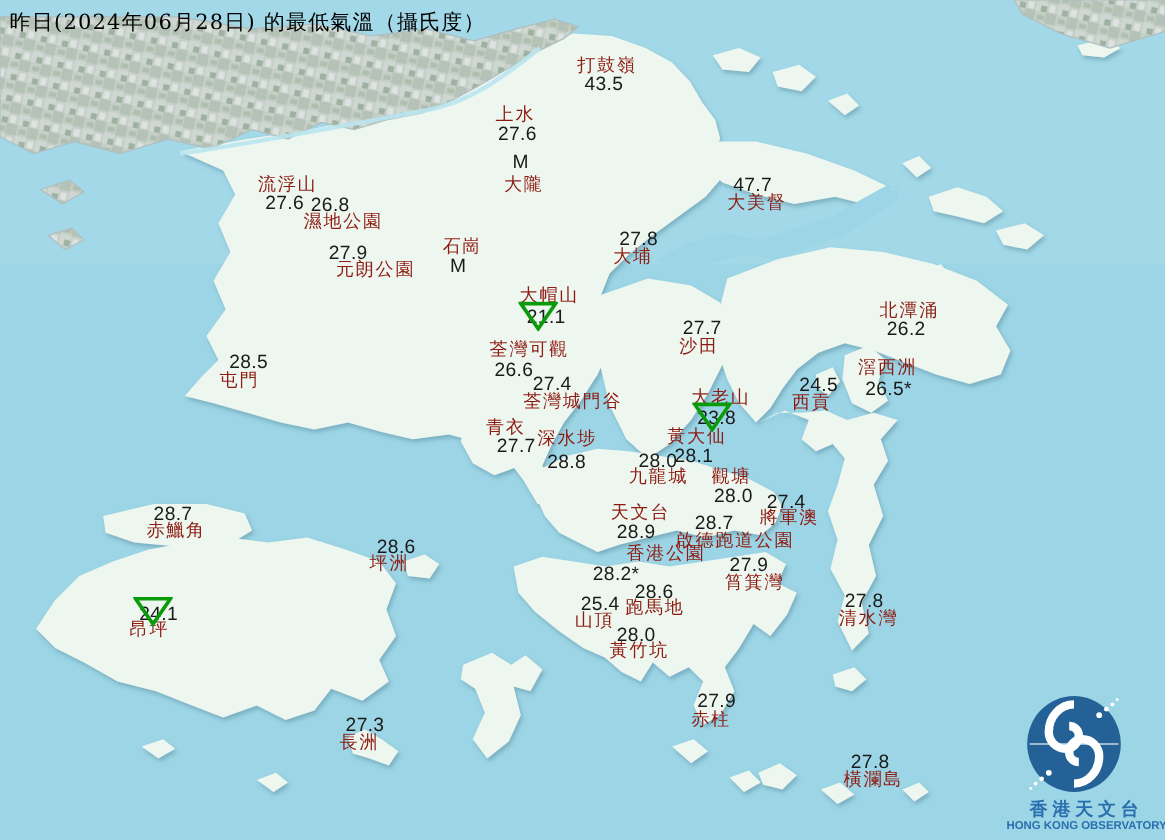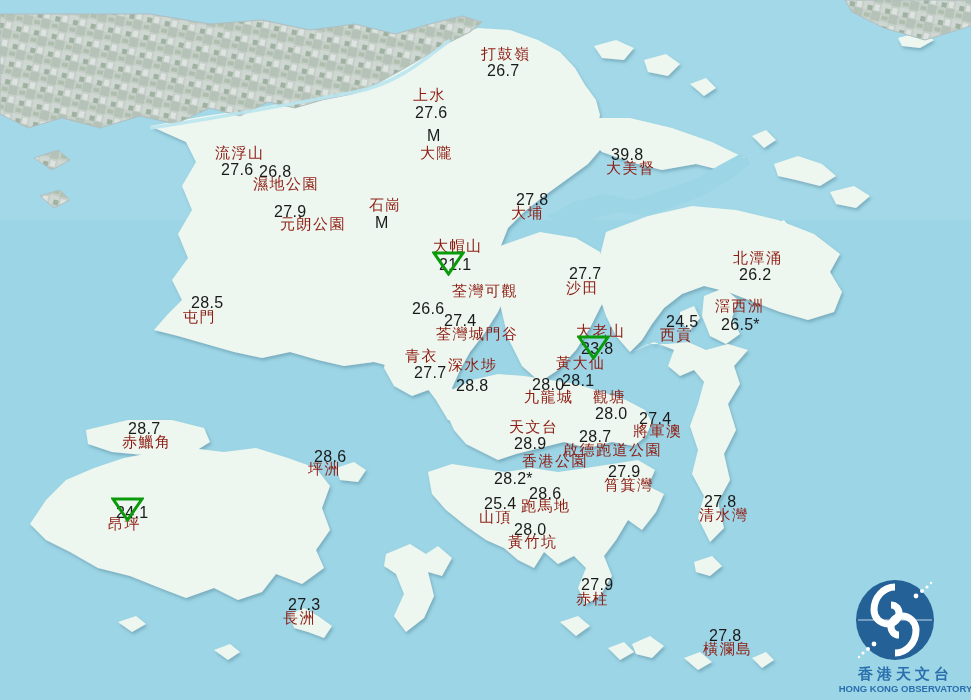--- a/index.html
+++ b/index.html
@@ -114,50 +114,51 @@
     <g fill="url(#urban)" stroke="#aebfc2" stroke-width="1">
       <path d="M0,14 L150,14 L210,24 L262,20 L310,30 L355,24 L395,34 L430,24 L462,16 L482,22 L470,32 L446,44 L422,58 L398,72 L376,84 L352,94 L322,100 L295,108 L268,102 L240,116 L210,108 L175,124 L140,116 L100,128 L62,118 L28,128 L0,114 Z"></path>
       <path d="M845,0 L971,0 L971,26 L925,40 L884,28 L852,12 Z"></path>
       <path d="M34,158 L58,150 L70,160 L52,170 Z"></path>
       <path d="M40,196 L60,190 L70,200 L54,208 Z"></path>
     </g>
 
     <path d="M150,128 C220,118 300,102 355,92 C392,85 420,64 450,40" fill="none" stroke="#b9e4ee" stroke-width="3.5" opacity=".9"></path>
   </svg>
 
+  <div class="title">昨日(2024年06月28日) 的最低氣溫（攝氏度）</div>
 
   <div id="stations">
       <span class="station-name" style="left: 481px; top: 47px;">打鼓嶺</span>
-      <span class="station-value" style="left: 487px; top: 63px;">26.7</span>
+      <span class="station-value" style="left: 487px; top: 63px;">43.5</span>
       <span class="station-name" style="left: 413px; top: 88px;">上水</span>
       <span class="station-value" style="left: 415px; top: 105px;">27.6</span>
       <span class="station-name" style="left: 420px; top: 146px;">大隴</span>
       <span class="station-value" style="left: 427px; top: 128px;">M</span>
       <span class="station-name" style="left: 215px; top: 146px;">流浮山</span>
       <span class="station-value" style="left: 221px; top: 162px;">27.6</span>
       <span class="station-name" style="left: 253px; top: 177px;">濕地公園</span>
       <span class="station-value" style="left: 259px; top: 164px;">26.8</span>
       <span class="station-name" style="left: 280px; top: 217px;">元朗公園</span>
       <span class="station-value" style="left: 274px; top: 204px;">27.9</span>
       <span class="station-name" style="left: 369px; top: 198px;">石崗</span>
       <span class="station-value" style="left: 375px; top: 215px;">M</span>
       <span class="station-name" style="left: 511px; top: 206px;">大埔</span>
       <span class="station-value" style="left: 516px; top: 192px;">27.8</span>
       <span class="station-name" style="left: 606px; top: 161px;">大美督</span>
-      <span class="station-value" style="left: 611px; top: 147px;">39.8</span>
+      <span class="station-value" style="left: 611px; top: 147px;">47.7</span>
       <span class="station-name" style="left: 733px; top: 251px;">北潭涌</span>
       <span class="station-value" style="left: 739px; top: 267px;">26.2</span>
       <span class="station-name" style="left: 433px; top: 239px;">大帽山</span>
       <span class="station-value" style="left: 439px; top: 257px;">21.1</span>
       <svg width="33" height="25" class="marker" style="left: 432px; top: 251px;">
         <polygon points="2,2 31,2 16.5,23" fill="none" stroke="#0a9b0a" stroke-width="3"></polygon>
       </svg>
       <span class="station-name" style="left: 566px; top: 281px;">沙田</span>
       <span class="station-value" style="left: 569px; top: 266px;">27.7</span>
-      <span class="station-name" style="left: 408px; top: 284px; margin-left: 44px;">荃灣可觀</span>
+      <span class="station-name" style="left: 408px; top: 284px;">荃灣可觀</span>
       <span class="station-value" style="left: 412px; top: 301px;">26.6</span>
       <span class="station-name" style="left: 436px; top: 327px;">荃灣城門谷</span>
       <span class="station-value" style="left: 444px; top: 313px;">27.4</span>
       <span class="station-name" style="left: 183px; top: 310px;">屯門</span>
       <span class="station-value" style="left: 191px; top: 295px;">28.5</span>
       <span class="station-name" style="left: 405px; top: 349px;">青衣</span>
       <span class="station-value" style="left: 414px; top: 365px;">27.7</span>
       <span class="station-name" style="left: 448px; top: 358px;">深水埗</span>
       <span class="station-value" style="left: 456px; top: 378px;">28.8</span>
       <span class="station-name" style="left: 576px; top: 324px;">大老山</span>

